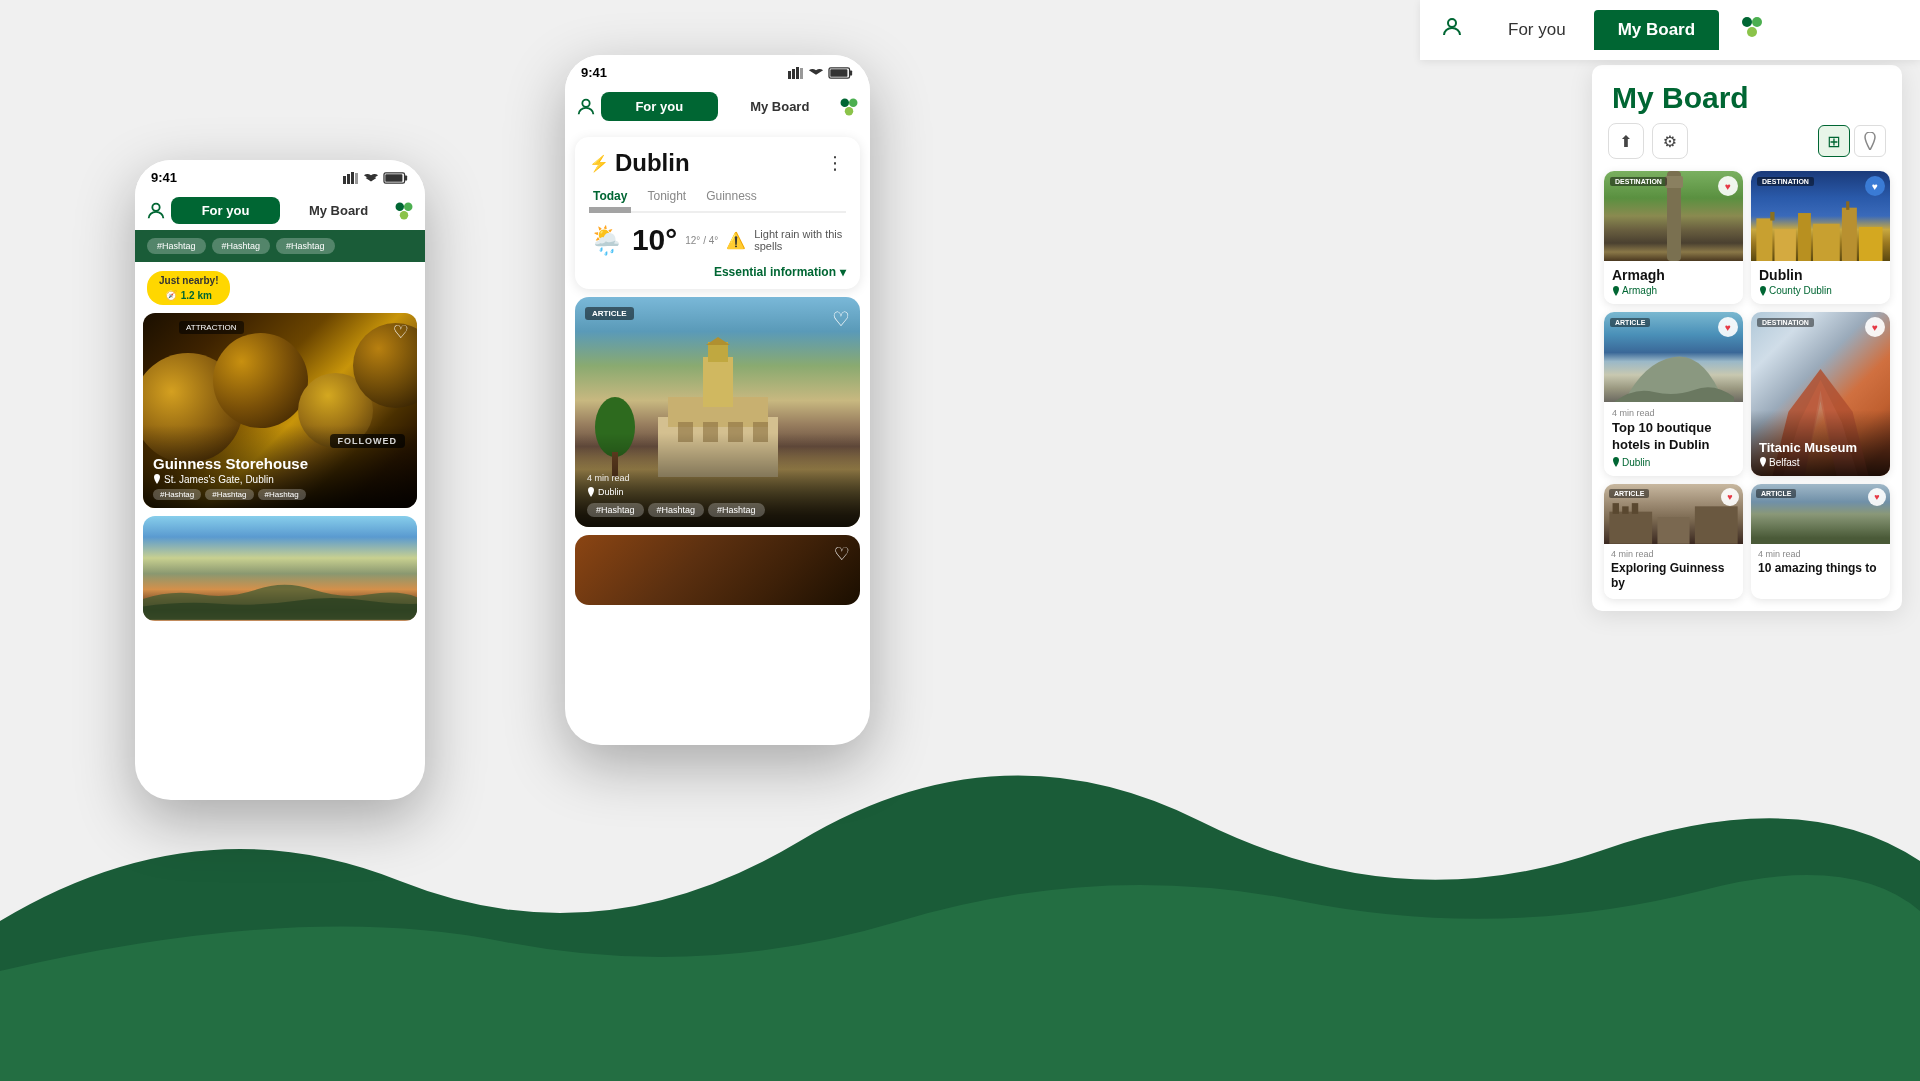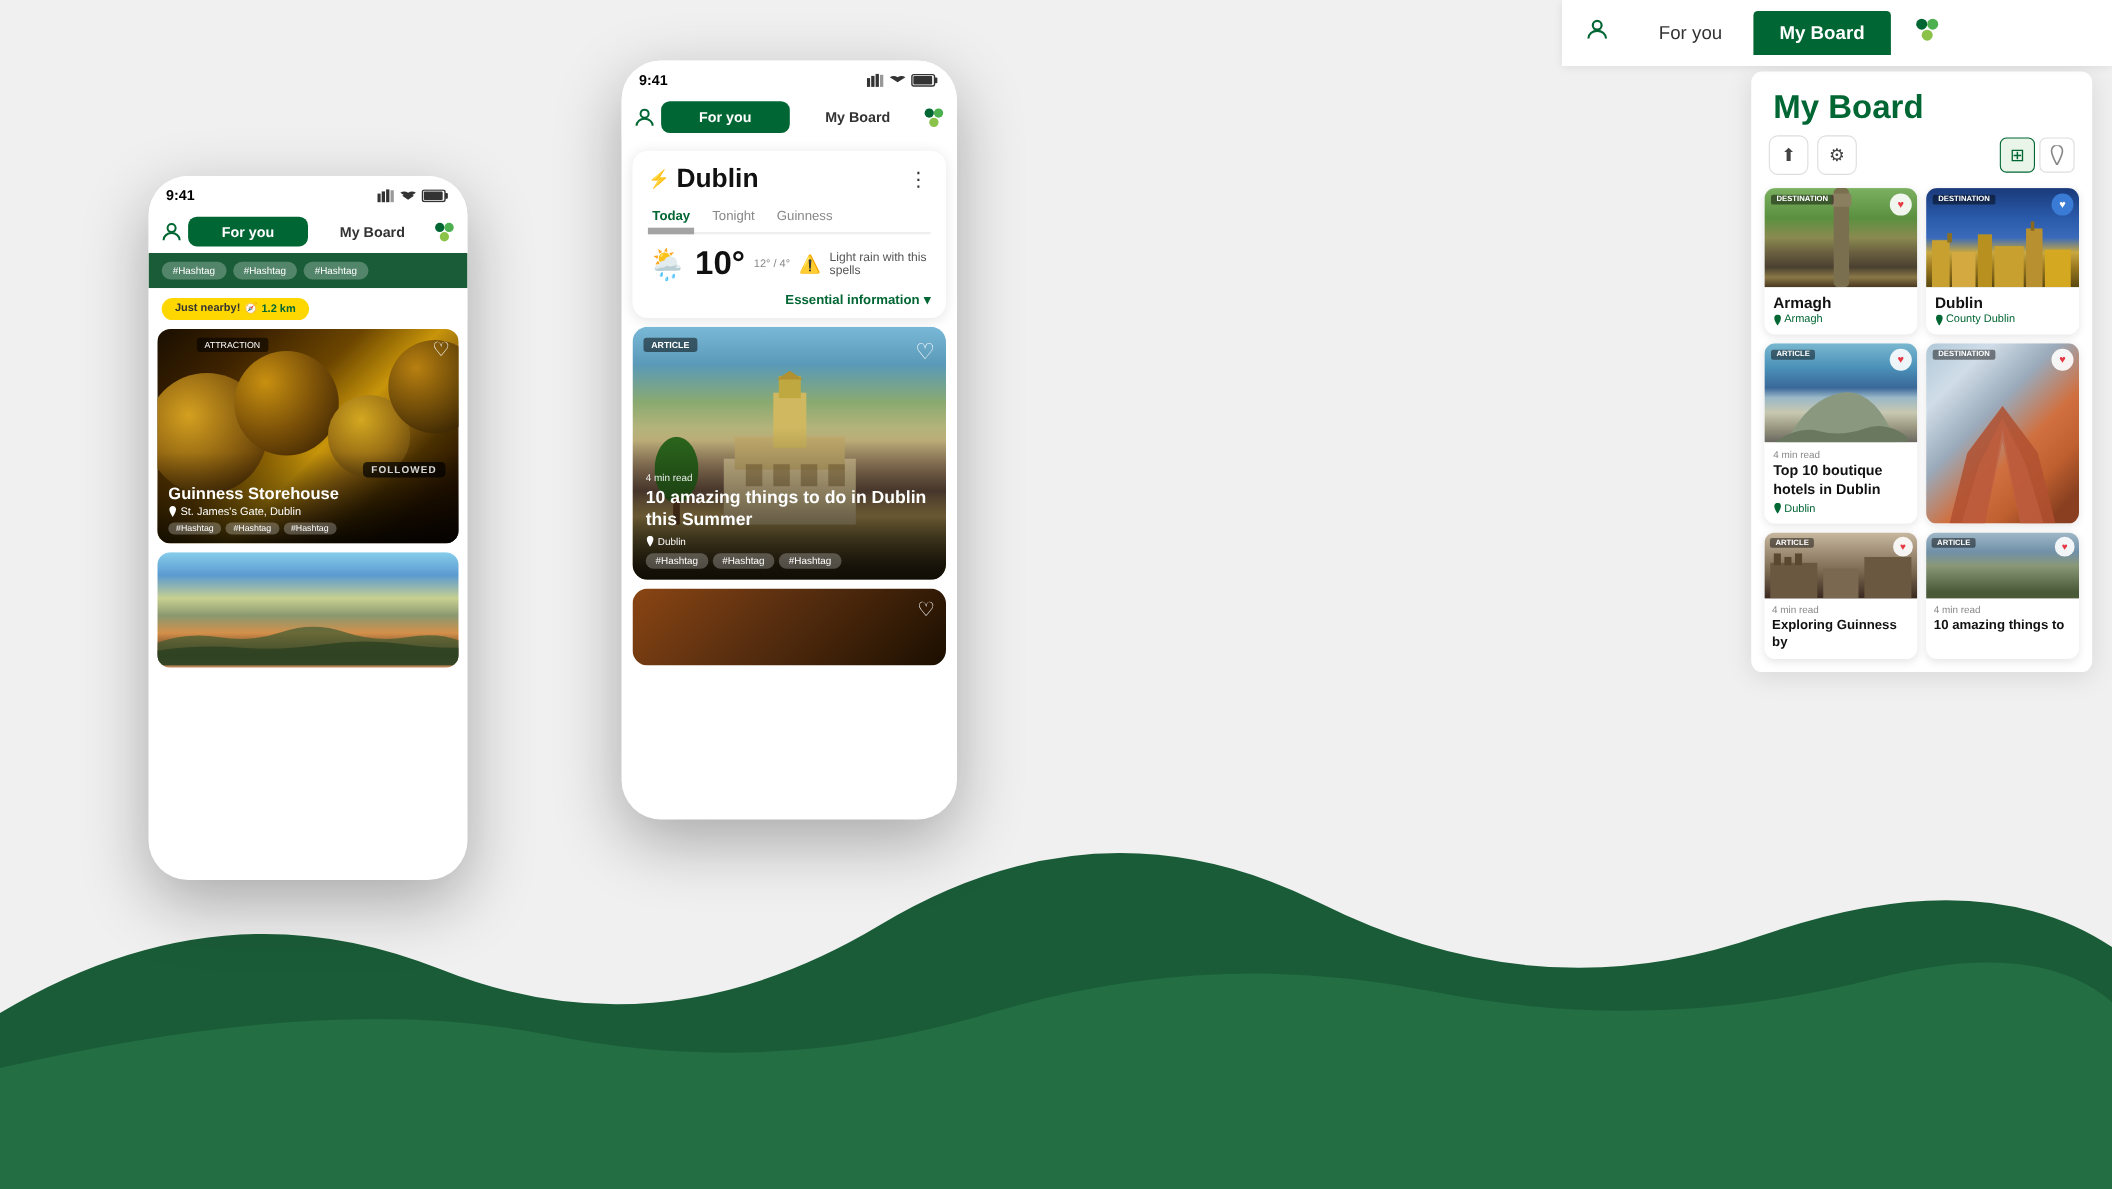--- a/index.html
+++ b/index.html
@@ -95,21 +95,21 @@
       </svg>
   </div>
 
   <div style="background:#1a5c38;padding:8px 12px;display:flex;gap:6px;">
     <span style="background:rgba(255,255,255,0.25);color:white;border-radius:12px;padding:3px 10px;font-size:9px;cursor:pointer;">#Hashtag</span>
     <span style="background:rgba(255,255,255,0.25);color:white;border-radius:12px;padding:3px 10px;font-size:9px;cursor:pointer;">#Hashtag</span>
     <span style="background:rgba(255,255,255,0.25);color:white;border-radius:12px;padding:3px 10px;font-size:9px;cursor:pointer;">#Hashtag</span>
   </div>
 
   <div style="padding:8px 12px 0;background:white;">
-    <span style="background:#ffd700;color:#333;border-radius:16px;padding:4px 12px;font-size:10px;font-weight:700;display:inline-flex;align-items:center;gap:4px;">
+    <span style="background:#ffd700;color:#333;border-radius:16px;padding:4px 12px;font-size:10px;font-weight:700;display:inline-flex;align-items:center;gap:4px;flex-direction:column;">
       <span>Just nearby!</span>
       <span style="color:#006633;font-weight:800;">🧭 1.2 km</span>
     </span>
   </div>
 
   <div style="position:relative;margin:8px 8px 0;border-radius:12px;overflow:hidden;cursor:pointer;">
     <div style="width:100%;height:195px;background:linear-gradient(135deg, #1a0f00 0%, #3d2200 20%, #6b4500 40%, #c8950a 55%, #8B6010 65%, #4a3000 75%, #2d1800 85%, #1a0a00 100%);position:relative;overflow:hidden;">
 
       <div style="position:absolute;left:-10px;top:40px;width:110px;height:110px;border-radius:50%;background:radial-gradient(circle at 35% 35%, #d4a020, #8B6010, #3d2000);"></div>
       <div style="position:absolute;left:70px;top:20px;width:95px;height:95px;border-radius:50%;background:radial-gradient(circle at 30% 30%, #c89010, #7a5008, #2d1800);"></div>
@@ -234,21 +234,20 @@
         <svg viewBox="0 0 40 80">
             <ellipse cx="20" cy="30" rx="20" ry="30" fill="#2d6a1e"></ellipse>
             <rect x="17" y="55" width="6" height="25" fill="#6b4423"></rect>
           </svg>
       </div>
     </div>
     <div style="position:absolute;top:10px;left:10px;background:rgba(0,0,0,0.5);color:white;font-size:8px;font-weight:700;padding:2px 7px;border-radius:3px;text-transform:uppercase;">ARTICLE</div>
     <div style="position:absolute;top:10px;right:10px;color:white;font-size:20px;cursor:pointer;">♡</div>
     <div style="position:absolute;bottom:0;left:0;right:0;background:linear-gradient(transparent, rgba(0,0,0,0.82));padding:40px 12px 10px;color:white;">
       <div style="font-size:9px;opacity:0.9;margin-bottom:4px;">4 min read</div>
-      <div style="font-size:16px;font-weight:900;line-height:1.25;">10 amazing things to do in Dublin this Summer</div>
       <div style="font-size:9px;display:flex;align-items:center;gap:3px;margin-top:4px;">
         <svg width="8" height="10" viewBox="0 0 8 10">
             <path d="M4 0C2.3 0 1 1.3 1 3c0 2.8 3 7 3 7s3-4.2 3-7C7 1.3 5.7 0 4 0z" fill="white"></path>
           </svg>
         <span>Dublin</span>
       </div>
       <div style="display:flex;gap:4px;margin-top:6px;">
         <span style="background:rgba(255,255,255,0.25);color:white;border-radius:10px;padding:2px 9px;font-size:9px;cursor:pointer;">#Hashtag</span>
         <span style="background:rgba(255,255,255,0.25);color:white;border-radius:10px;padding:2px 9px;font-size:9px;cursor:pointer;">#Hashtag</span>
         <span style="background:rgba(255,255,255,0.25);color:white;border-radius:10px;padding:2px 9px;font-size:9px;cursor:pointer;">#Hashtag</span>
@@ -364,20 +363,29 @@
 
         <svg style="position:absolute;bottom:0;left:0;width:100%;" viewBox="0 0 130 100" xmlns="http://www.w3.org/2000/svg">
           <polygon points="20,100 50,100 65,20 80,100 110,100 95,40 65,0 35,40" fill="#b05030" opacity="0.85"></polygon>
           <polygon points="30,100 50,100 65,30 80,100 100,100 85,50 65,10 45,50" fill="#c06040" opacity="0.7"></polygon>
         </svg>
       </div>
       <div style="position:absolute;top:6px;left:6px;">
         <div style="background:rgba(0,0,0,0.45);color:white;font-size:7px;font-weight:700;padding:1px 5px;border-radius:2px;text-transform:uppercase;">DESTINATION</div>
       </div>
       <div style="position:absolute;top:5px;right:5px;width:20px;height:20px;background:rgba(255,255,255,0.9);border-radius:50%;display:flex;align-items:center;justify-content:center;font-size:10px;color:#e63946;cursor:pointer;">♥</div>
+      <div style="position:absolute;bottom:0;left:0;right:0;background:linear-gradient(transparent, rgba(0,0,0,0.8));padding:30px 8px 8px;color:white;">
+        <div style="font-size:13px;font-weight:800;">Titanic Museum</div>
+        <div style="font-size:10px;display:flex;align-items:center;gap:2px;margin-top:2px;">
+          <svg width="8" height="10" viewBox="0 0 8 10">
+              <path d="M4 0C2.3 0 1 1.3 1 3c0 2.8 3 7 3 7s3-4.2 3-7C7 1.3 5.7 0 4 0z" fill="white"></path>
+            </svg>
+          <span>Belfast</span>
+        </div>
+      </div>
     </div>
   </div>
 
   <div style="display:grid;grid-template-columns:1fr 1fr;gap:8px;padding:8px 12px 0;margin-top:0;">
 
     <div style="border-radius:10px;overflow:hidden;box-shadow:0 2px 8px rgba(0,0,0,0.1);cursor:pointer;background:white;">
       <div style="position:relative;height:60px;">
         <div style="width:100%;height:100%;background:linear-gradient(180deg, #c8b8a0 0%, #9a8870 35%, #7a6850 60%, #5a4838 80%, #3a2820 100%);">
 
           <svg style="position:absolute;bottom:0;left:0;width:100%;" viewBox="0 0 130 40" xmlns="http://www.w3.org/2000/svg">

